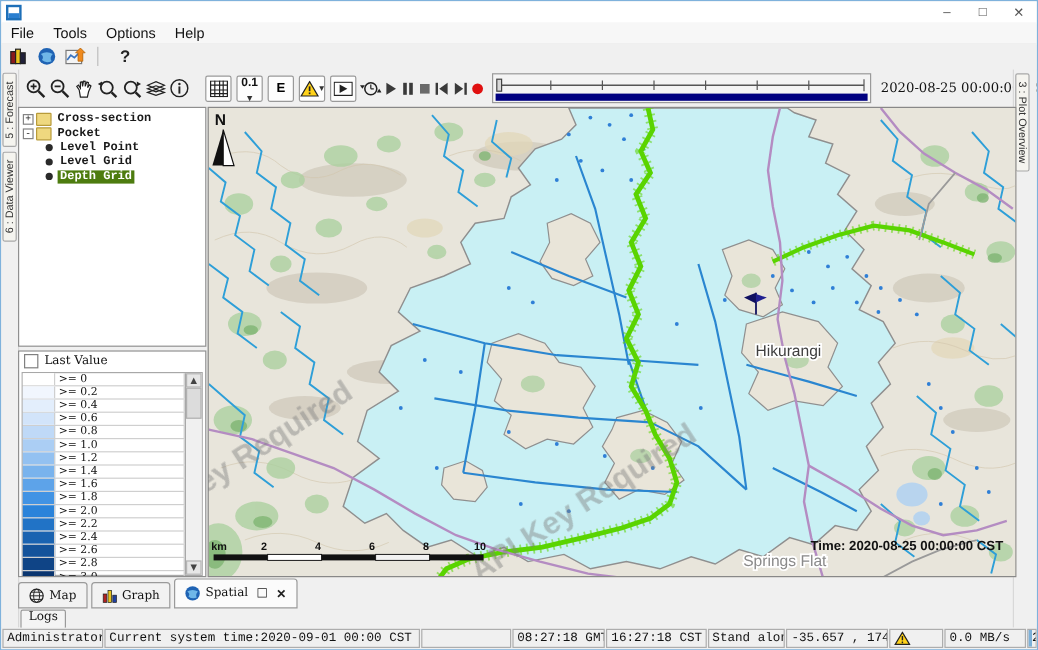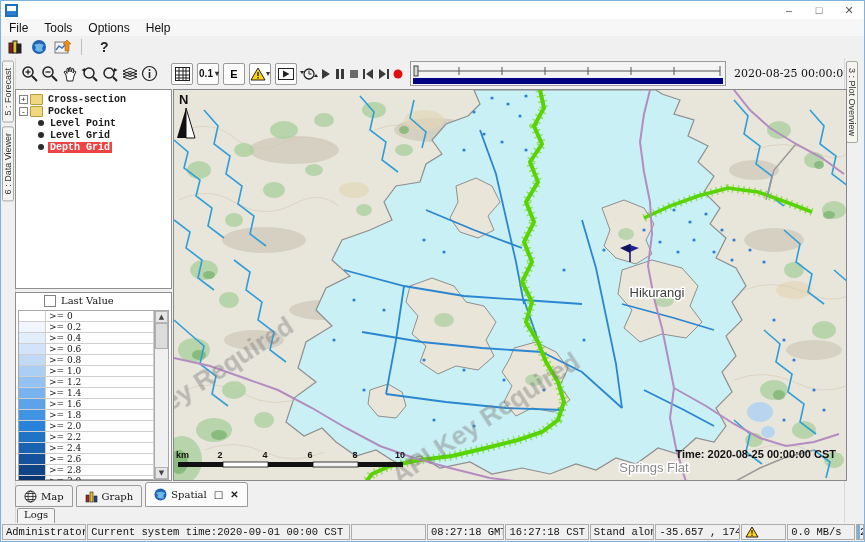--- a/index.html
+++ b/index.html
@@ -22,21 +22,21 @@
   .menu-item{padding:0 8px;}
   
   .toolbar1{position:absolute;left:0;top:35px;width:100%;height:22px;background:#f0f0f0;
             display:flex;align-items:center;gap:4px;padding-left:4px;box-sizing:border-box;}
   .toolbar2{position:absolute;left:14px;top:57px;width:832px;height:31px;background:#f0f0f0;
             display:flex;align-items:center;gap:2px;padding-left:6px;box-sizing:border-box;}
   .tsep{width:1px;height:16px;background:#bdbdbd;margin:0 4px;}
   .ticon{width:20px;height:20px;display:flex;align-items:center;justify-content:center;}
   .tbtn{height:22px;min-width:22px;display:flex;align-items:center;justify-content:center;
         border:1px solid #9a9a9a;background:#fdfdfd;border-radius:2px;margin:0 1px;box-sizing:border-box;}
-  .thresh{font-size:10px;font-weight:bold;color:#111;display:flex;align-items:center;gap:2px;padding:0 3px;}
+  .thresh{font-size:10px;font-weight:bold;color:#111;display:flex;align-items:center;gap:2px;padding:0 3px;flex-direction:column;}
   .dot-blue{width:5px;height:5px;border-radius:50%;background:#1515c8;display:inline-block;}
   .caret{font-size:8px;color:#333;}
   .help-q{font-size:14px;font-weight:bold;color:#222;margin-left:10px;}
   
   .timeline{width:316px;height:25px;border:1px solid #9a9a9a;background:#f4f4f4;margin-left:4px;
             display:flex;flex-direction:column;justify-content:center;padding:1px 2px;box-sizing:border-box;}
   .tl-bar{height:6px;background:#000080;margin-top:1px;}
   .tl-date{font-family:"DejaVu Serif",serif;font-size:11px;color:#111;margin-left:6px;white-space:nowrap;}
   
   .vstrip{position:absolute;top:57px;bottom:18px;background:#f0f0f0;}
@@ -48,24 +48,24 @@
   
   .tree-panel{position:absolute;left:14px;top:88px;width:157px;height:200px;background:#fff;
               border:1px solid #8f8f8f;box-sizing:border-box;overflow:hidden;
               font-family:"Liberation Mono",monospace;font-size:10px;font-weight:bold;color:#1a1a1a;}
   .trow{display:flex;align-items:center;height:12px;white-space:nowrap;}
   .expander{width:9px;height:9px;border:1px solid #848484;background:#fff;font-size:8px;line-height:7px;
             text-align:center;margin:0 2px 0 3px;box-sizing:border-box;font-weight:normal;}
   .folder{width:11px;height:9px;background:#efd87f;border:1px solid #b89b3a;border-radius:1px;margin-right:3px;}
   .bullet{width:6px;height:6px;border-radius:50%;background:#2a2a2a;margin:0 4px 0 22px;}
   .tlabel{padding:0 2px;}
-  .tlabel.sel{background:#ef4444;color:#fff;}
+  .tlabel.sel{background:#4d7c0f;color:#fff;}
   .legend-panel{position:absolute;left:14px;top:291px;width:157px;height:189px;background:#fff;
                 border:1px solid #8f8f8f;box-sizing:border-box;overflow:hidden;
-                font-family:"DejaVu Serif",serif;font-size:10px;color:#111;padding-left:24px;}
+                font-family:"DejaVu Serif",serif;font-size:10px;color:#111;}
   .lv-row{display:flex;align-items:center;height:15px;padding-left:4px;}
   .cbox{width:10px;height:10px;border:1px solid #808080;background:#fff;margin-right:5px;}
   .ltable{position:absolute;left:2px;top:17px;right:2px;bottom:0;border:1px solid #a8a8a8;display:flex;}
   .lrows{flex:1;}
   .lrow{display:flex;height:10px;border-bottom:1px solid #cfcfcf;}
   .swatch{width:26px;border-right:1px solid #cfcfcf;}
   .llabel{flex:1;padding-left:3px;font-size:9px;line-height:10px;border-right:1px solid #cfcfcf;}
   .lscroll{width:13px;background:#f0f0f0;border-left:1px solid #a8a8a8;display:flex;flex-direction:column;}
   .sarrow{height:12px;background:#e6e6e6;border:1px solid #b4b4b4;font-size:7px;line-height:10px;
           text-align:center;color:#444;box-sizing:border-box;}

